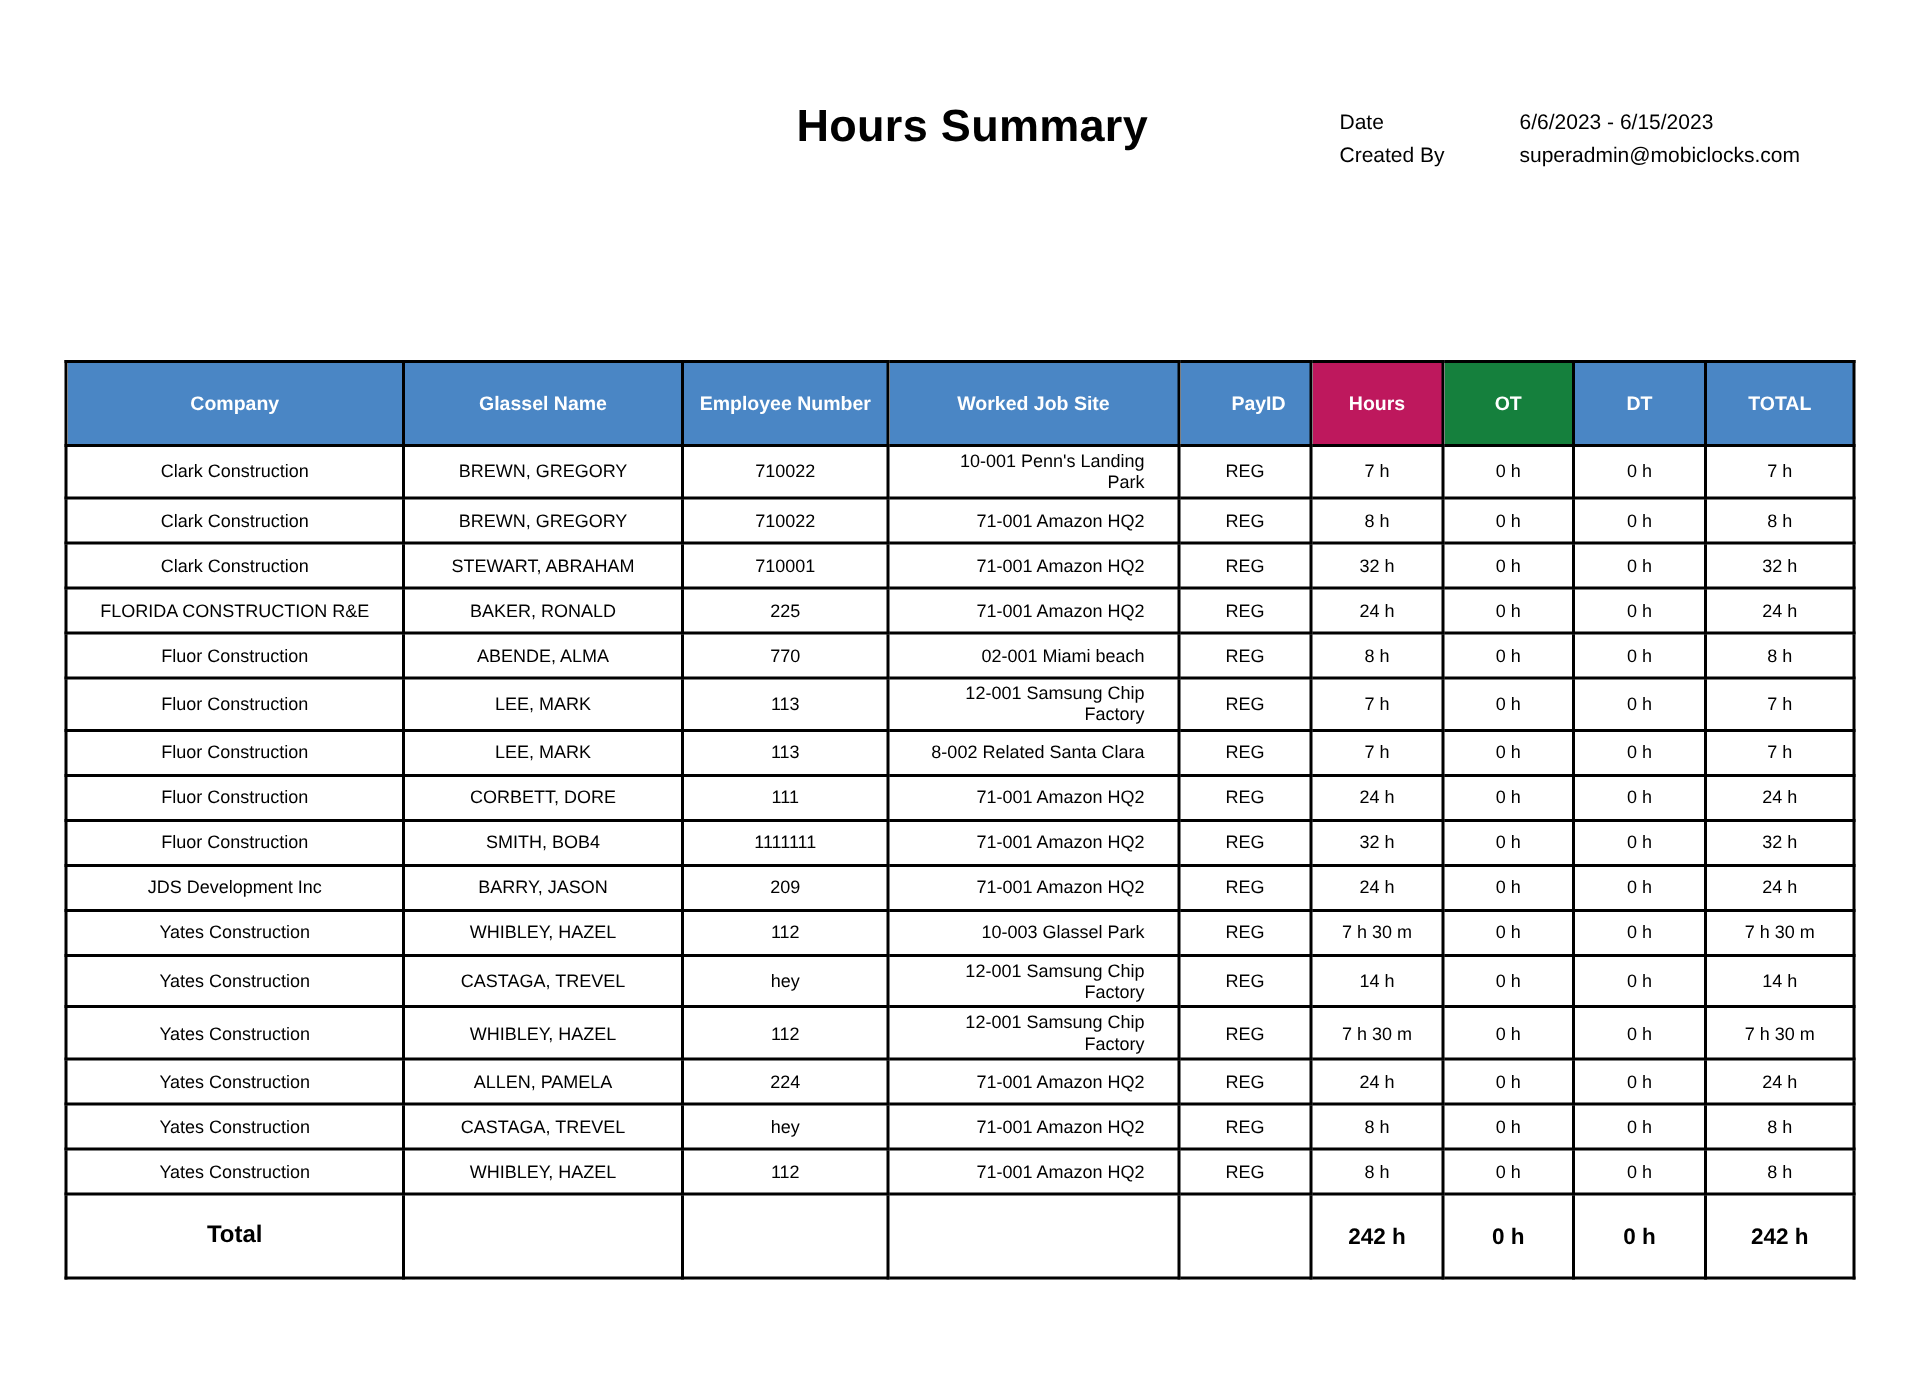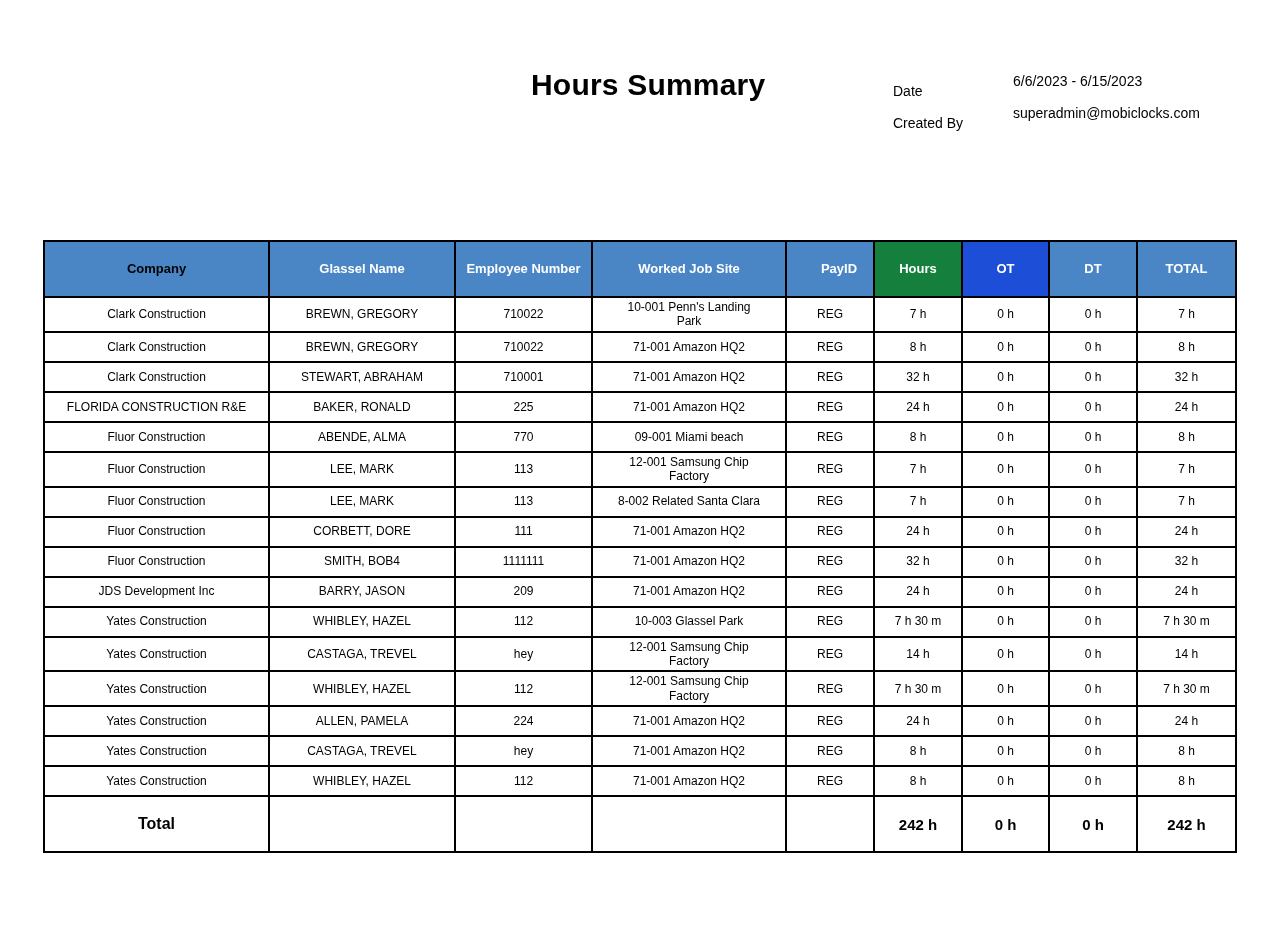--- a/index.html
+++ b/index.html
@@ -14,42 +14,42 @@
   .page { position: relative; width: 1092px; height: 927px; background: #fff; }
 
   .report-title {
     position: absolute; left: 531px; top: 68px;
     font-size: 30px; font-weight: bold; letter-spacing: 0.2px;
     white-space: nowrap;
   }
 
   .meta { position: absolute; left: 893px; top: 70px; font-size: 14px; }
   .meta-row { display: flex; line-height: 22px; }
-  .meta-label { width: 120px; flex: 0 0 120px; margin-top: 10px; }
+  .meta-label { width: 120px; flex: 0 0 120px; }
   .meta-value { white-space: nowrap; }
 
   table.hours {
     position: absolute; left: 43px; top: 240px;
     width: 1192px;
     border-collapse: collapse; table-layout: fixed;
     background: #fff;
   }
   table.hours th, table.hours td {
     border: 2px solid #000;
     text-align: center; vertical-align: middle;
     overflow: hidden;
   }
   table.hours thead th {
     color: #fff; font-weight: bold; font-size: 13px;
     height: 56px; padding: 2px 10px; line-height: 1.25;
   }
   table.hours tbody td {
     font-size: 12px; height: 30px; padding: 2px 6px; line-height: 1.2;
   }
-  table.hours tbody td.job-site { padding: 2px 22px; }
+  table.hours tbody td.job-site { padding: 2px 22px; text-align: right; }
   table.hours tfoot td {
     font-size: 15px; font-weight: bold; height: 56px; padding: 2px 6px;
   }
 </style>
 </head>
 <body>
 
 <div class="page">
 
   <div class="report-title">Hours Summary</div>
@@ -72,27 +72,27 @@
         <col style="width:137px">
       <col style="width:194px">
         <col style="width:88px">
         <col style="width:88px">
       <col style="width:87px">
         <col style="width:88px">
         <col style="width:99px">
     </colgroup>
     <thead>
       <tr>
-        <th style="background: rgb(74, 134, 197); color: #000000;">Company</th>
+        <th style="background: rgb(74, 134, 197); color: #ffffff;">Company</th>
         <th style="background: rgb(74, 134, 197); color: rgb(255, 255, 255);">Glassel Name</th>
         <th style="background: rgb(74, 134, 197); color: rgb(255, 255, 255); margin-left: 24px;">Employee Number</th>
         <th style="background: rgb(74, 134, 197); color: rgb(255, 255, 255);">Worked Job Site</th>
         <th style="background: rgb(74, 134, 197); color: rgb(255, 255, 255); padding-left: 28px;">PayID</th>
-        <th style="background: #15803d; color: rgb(255, 255, 255);">Hours</th>
-        <th style="background: #1d4ed8; color: rgb(255, 255, 255); margin-left: 48px;">OT</th>
+        <th style="background: #be185d; color: rgb(255, 255, 255);">Hours</th>
+        <th style="background: #15803d; color: rgb(255, 255, 255); margin-left: 48px;">OT</th>
         <th style="background: rgb(74, 134, 197); color: rgb(255, 255, 255);">DT</th>
         <th style="background: rgb(74, 134, 197); color: rgb(255, 255, 255);">TOTAL</th>
       </tr>
     </thead>
     <tbody>
         <tr>
           <td>Clark Construction</td>
           <td>BREWN, GREGORY</td>
           <td>710022</td>
           <td class="job-site">10-001 Penn's Landing Park</td>
@@ -132,21 +132,21 @@
           <td>REG</td>
           <td>24 h</td>
           <td>0 h</td>
           <td>0 h</td>
           <td>24 h</td>
         </tr>
         <tr>
           <td>Fluor Construction</td>
           <td>ABENDE, ALMA</td>
           <td>770</td>
-          <td class="job-site">09-001 Miami beach</td>
+          <td class="job-site">02-001 Miami beach</td>
           <td>REG</td>
           <td>8 h</td>
           <td>0 h</td>
           <td>0 h</td>
           <td>8 h</td>
         </tr>
         <tr>
           <td>Fluor Construction</td>
           <td>LEE, MARK</td>
           <td>113</td>

